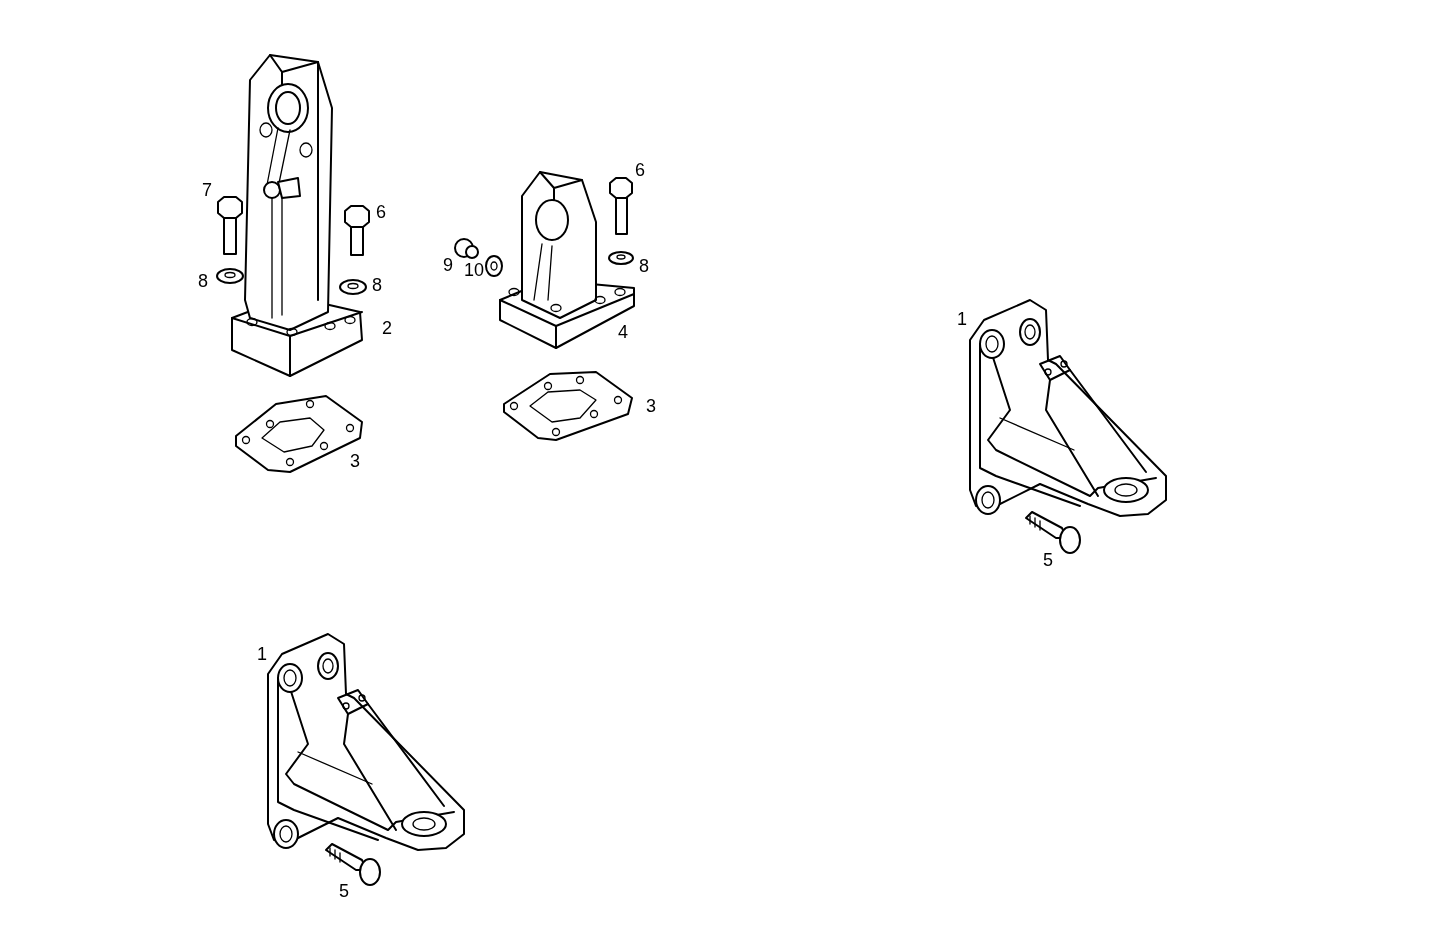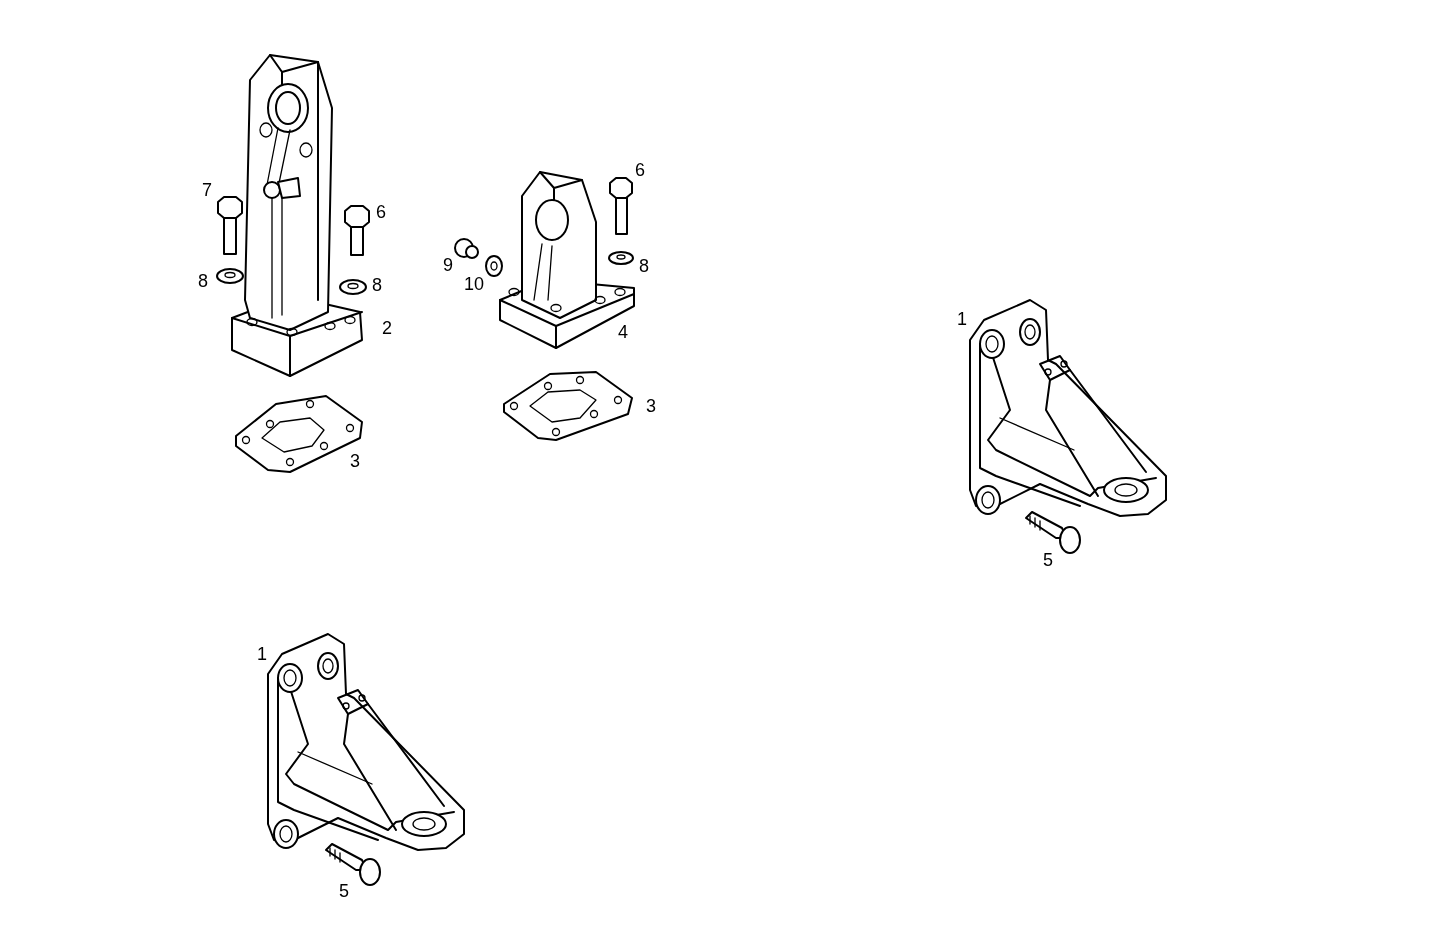--- a/index.html
+++ b/index.html
@@ -164,21 +164,21 @@
 
 <div class="lbl" style="left:202px;top:181px;">7</div>
 <div class="lbl" style="left:376px;top:203px;">6</div>
 <div class="lbl" style="left:198px;top:272px;">8</div>
 <div class="lbl" style="left:372px;top:276px;">8</div>
 <div class="lbl" style="left:382px;top:319px;">2</div>
 <div class="lbl" style="left:350px;top:452px;">3</div>
 
 <div class="lbl" style="left:635px;top:161px;">6</div>
 <div class="lbl" style="left:443px;top:256px;">9</div>
-<div class="lbl" style="left:464px;top:275px;">10</div>
+<div class="lbl" style="left:464px;top:261px;">10</div>
 <div class="lbl" style="left:639px;top:257px;">8</div>
 <div class="lbl" style="left:618px;top:323px;">4</div>
 <div class="lbl" style="left:646px;top:397px;">3</div>
 
 <div class="lbl" style="left:957px;top:310px;">1</div>
 <div class="lbl" style="left:1043px;top:551px;">5</div>
 
 <div class="lbl" style="left:257px;top:645px;">1</div>
 <div class="lbl" style="left:339px;top:882px;">5</div>
 

